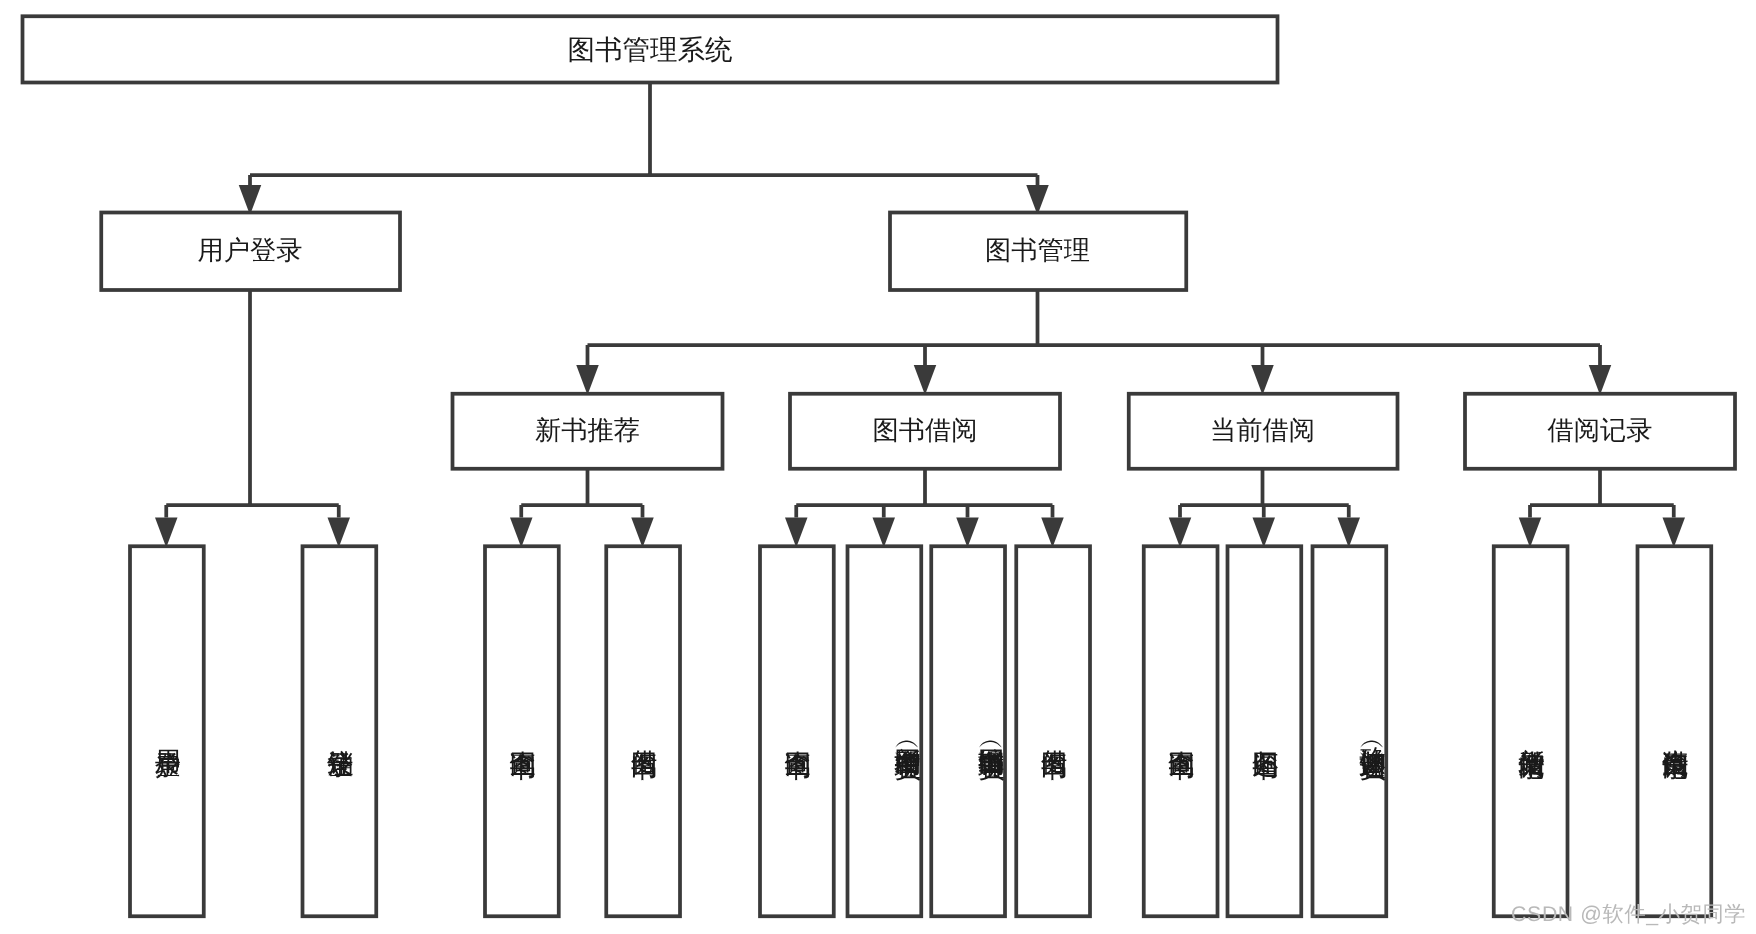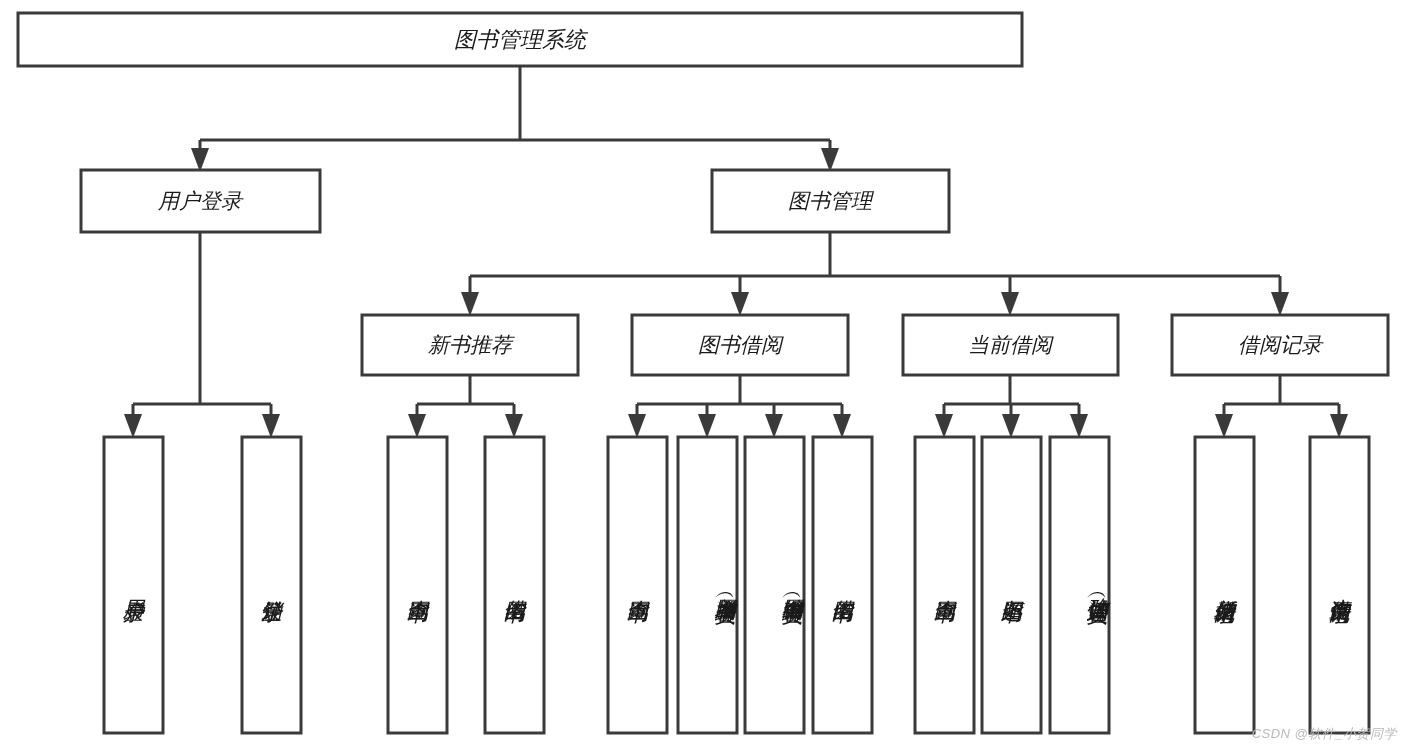--- a/index.html
+++ b/index.html
@@ -1,21 +1,21 @@
 <!DOCTYPE html>
 <html><head>
 <meta charset="utf-8">
 <style>
   html,body{margin:0;padding:0;background:#ffffff;}
   body{
     width:1405px;height:747px;overflow:hidden;
     font-family:"Liberation Sans","DejaVu Sans",sans-serif;
     color:#1a1a1a;
   }
-  #diagram-root{position:relative;width:1405px;height:747px;font-style:italic;}
+  #diagram-root{position:relative;width:1405px;height:747px;}
   svg#tree-svg{position:absolute;left:0;top:0;width:1405px;height:747px;display:block;}
   .node-box{fill:#ffffff;stroke:#3a3a3a;stroke-width:3;}
   .connector{stroke:#3a3a3a;stroke-width:3;fill:none;}
   .arrow-head{fill:#3a3a3a;stroke:none;}
   .node-label-h{
     font-family:"Liberation Sans","DejaVu Sans",sans-serif;
     font-size:21px;fill:#1a1a1a;text-anchor:middle;dominant-baseline:middle;
   }
   .node-label-root{
     font-family:"Liberation Sans","DejaVu Sans",sans-serif;
@@ -28,21 +28,21 @@
     writing-mode:vertical-rl;
     text-orientation:upright;
     font-family:"Liberation Sans","DejaVu Sans",sans-serif;
     font-size:21px;line-height:1.12;letter-spacing:1px;
     color:#1a1a1a;white-space:nowrap;
     pointer-events:none;
   }
   #watermark{
     position:absolute;right:8px;bottom:4px;
     font-family:"Liberation Sans","DejaVu Sans",sans-serif;
-    font-size:13px;color:#b9b9b9;letter-spacing:.5px;
+    font-size:17px;color:#b9b9b9;letter-spacing:.5px;
     user-select:none;
   }
 </style>
 </head>
 <body>
 
 <div id="diagram-root">
 
   <svg id="tree-svg" viewBox="0 0 1405 747">
 

